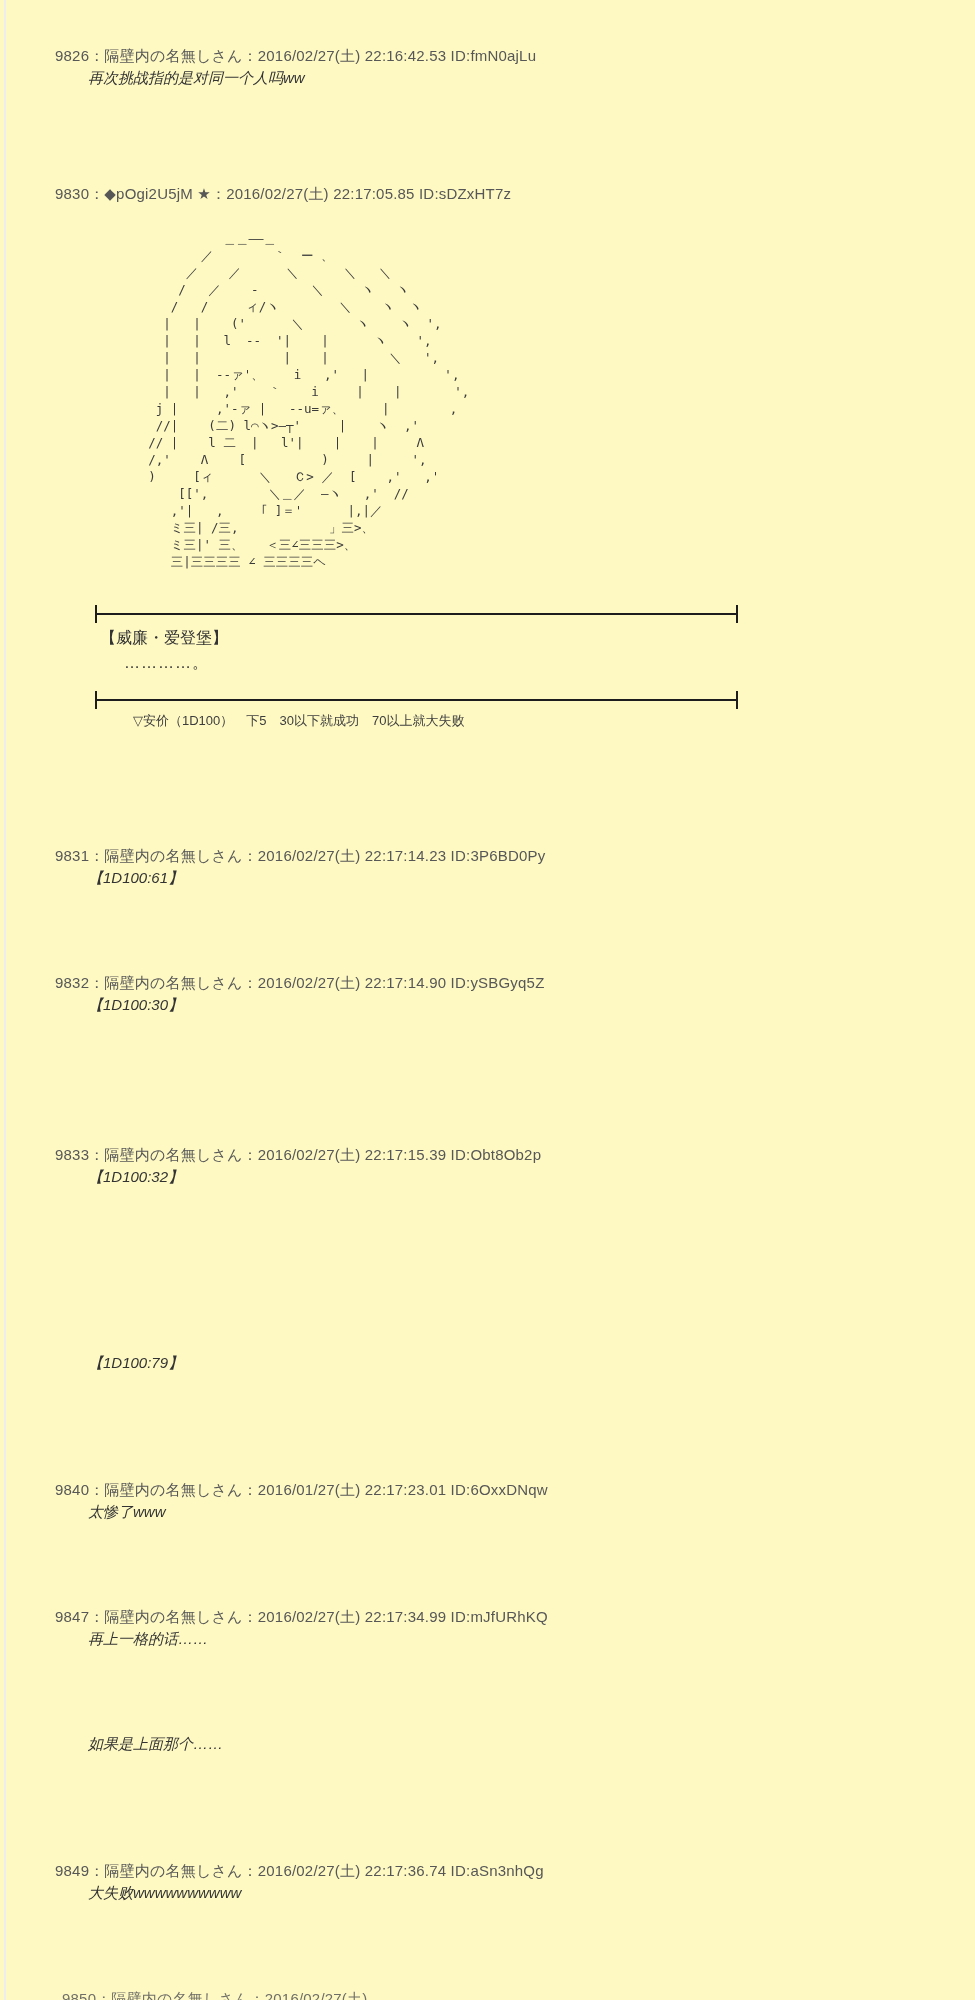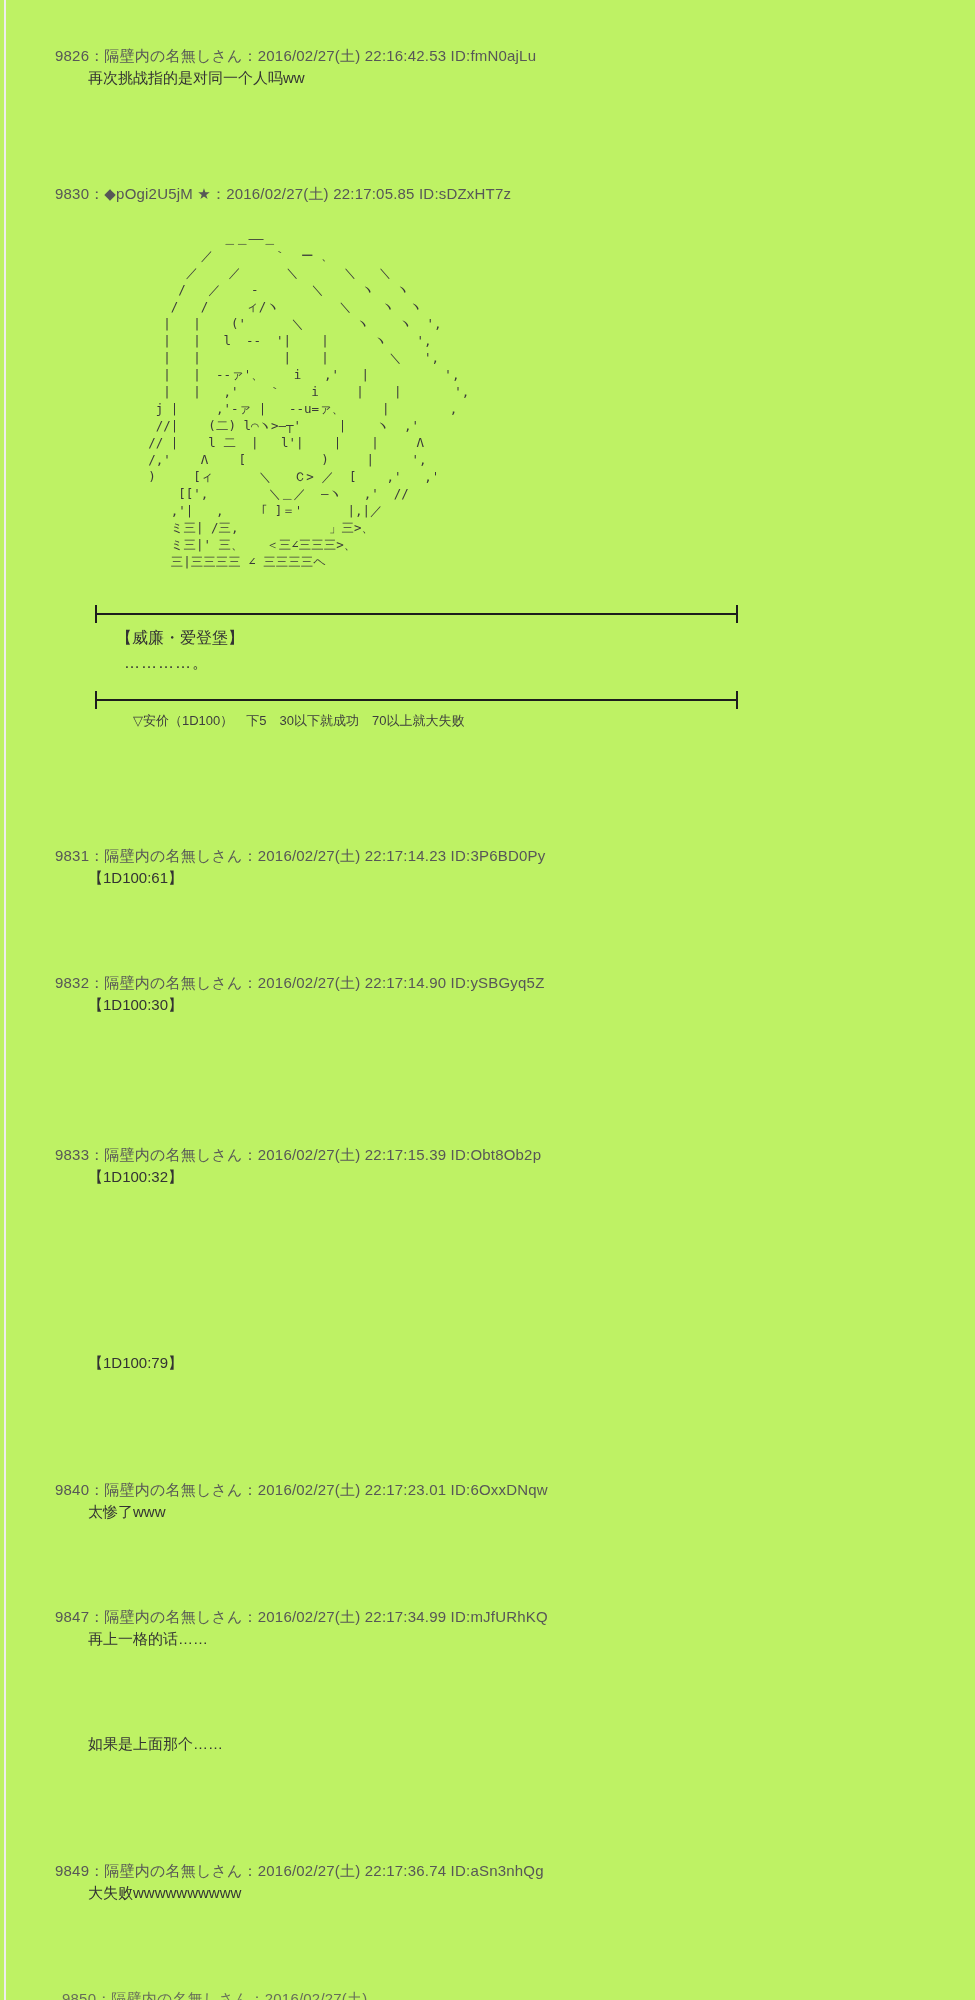--- a/index.html
+++ b/index.html
@@ -1,60 +1,61 @@
 <!DOCTYPE html>
 <html><head>
 <meta charset="utf-8">
 <style>
   html,body{margin:0;padding:0;background:#ffffff;}
   #screen{
     position:relative;
     width:975px;height:2000px;
-    background:#bef264;
+    background:#fef9c3;
     font-family:"Liberation Sans","DejaVu Sans",sans-serif;
     color:#4b4b4b;
     overflow:hidden;
   }
   .page-edge{
     position:absolute;left:4px;top:0;bottom:0;width:2px;
     background:#ededed;
   }
   .post{
     position:absolute;left:55px;right:20px;
   }
   .post-header{
     font-size:15px;line-height:22px;color:#575757;
     letter-spacing:0.2px;
     white-space:nowrap;
   }
   .post-body{
     font-size:15px;line-height:21px;color:#333333;
     margin-left:33px;
     white-space:pre-wrap;
+    font-style:italic;
   }
   .aa-art{
     font-family:"DejaVu Sans Mono","Liberation Mono",monospace;
     font-size:12.5px;line-height:17px;
     color:#3a3a3a;
     margin:0 0 0 48px;
     white-space:pre;
   }
   .divider{
     position:absolute;left:95px;width:643px;height:18px;
   }
   .divider-line{
     position:absolute;left:0;right:0;top:8px;height:2px;background:#1d1d1d;
   }
   .divider-tick{
     position:absolute;top:0;width:2px;height:18px;background:#1d1d1d;
   }
   .divider-tick.left{left:0;}
   .divider-tick.right{right:0;}
   .caption-label{
-    position:absolute;left:116px;
+    position:absolute;left:100px;
     font-size:16px;color:#333333;white-space:nowrap;
   }
   .caption-dots{
     position:absolute;left:124px;
     font-size:16px;color:#333333;letter-spacing:1px;white-space:nowrap;
   }
   .anchor-line{
     position:absolute;left:133px;
     font-size:13px;color:#3d3d3d;white-space:nowrap;
   }
@@ -130,21 +131,21 @@
     <div class="post-header">9833：隔壁内の名無しさん：2016/02/27(土) 22:17:15.39 ID:Obt8Ob2p</div>
     <div class="post-body">【1D100:32】</div>
   </div>
 
 
   <div class="post" style="top:1352px">
     <div class="post-body">【1D100:79】</div>
   </div>
 
   <div class="post" style="top:1479px">
-    <div class="post-header">9840：隔壁内の名無しさん：2016/02/27(土) 22:17:23.01 ID:6OxxDNqw</div>
+    <div class="post-header">9840：隔壁内の名無しさん：2016/01/27(土) 22:17:23.01 ID:6OxxDNqw</div>
     <div class="post-body">太惨了www</div>
   </div>
 
   <div class="post" style="top:1606px">
     <div class="post-header">9847：隔壁内の名無しさん：2016/02/27(土) 22:17:34.99 ID:mJfURhKQ</div>
     <div class="post-body">再上一格的话……</div>
   </div>
 
   <div class="post" style="top:1733px">
     <div class="post-body">如果是上面那个……</div>

